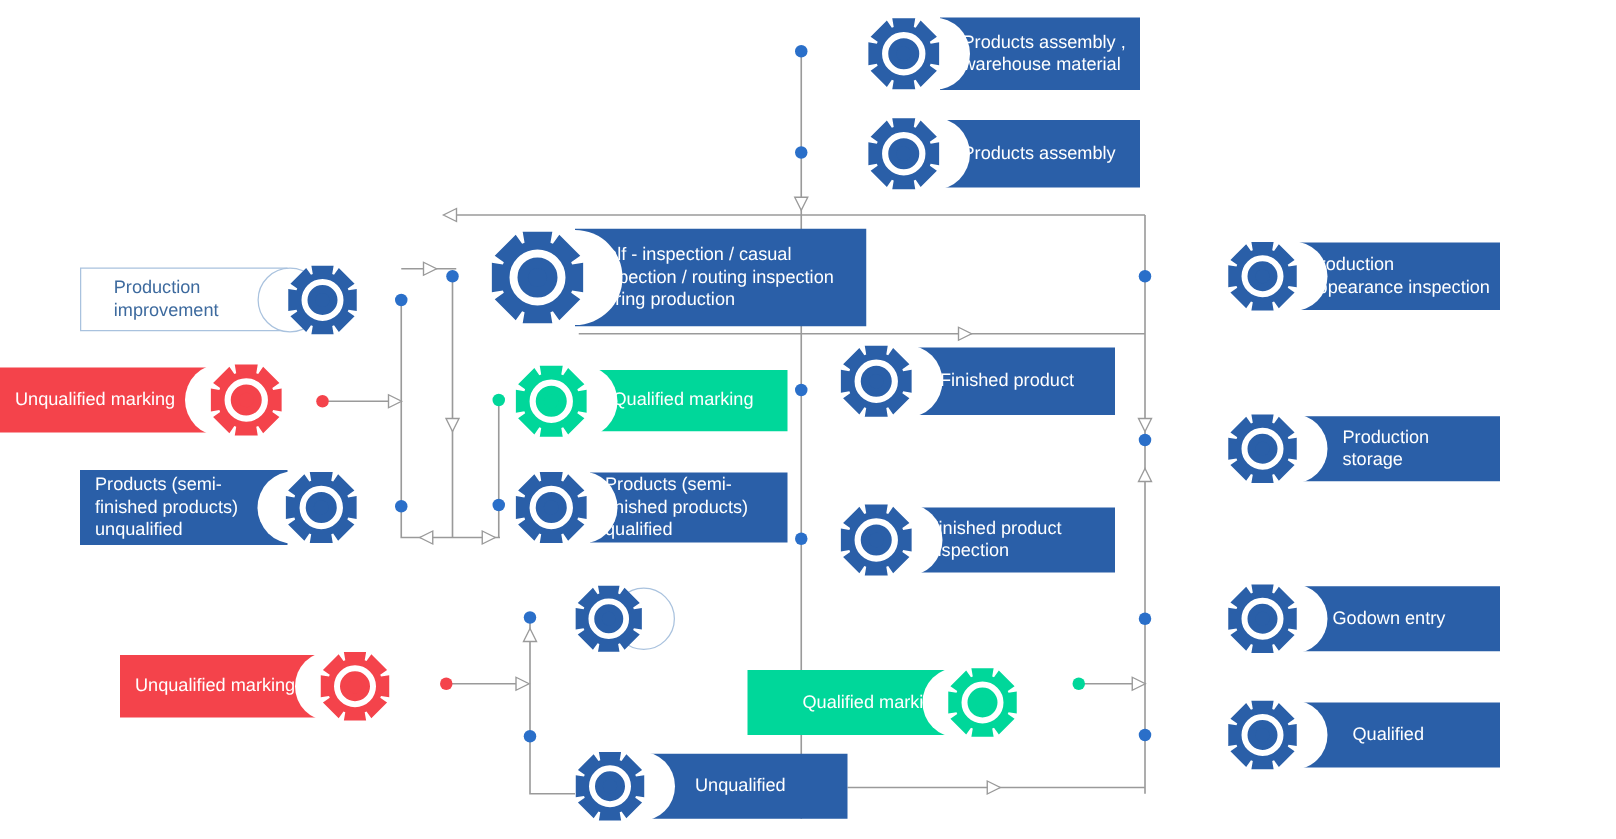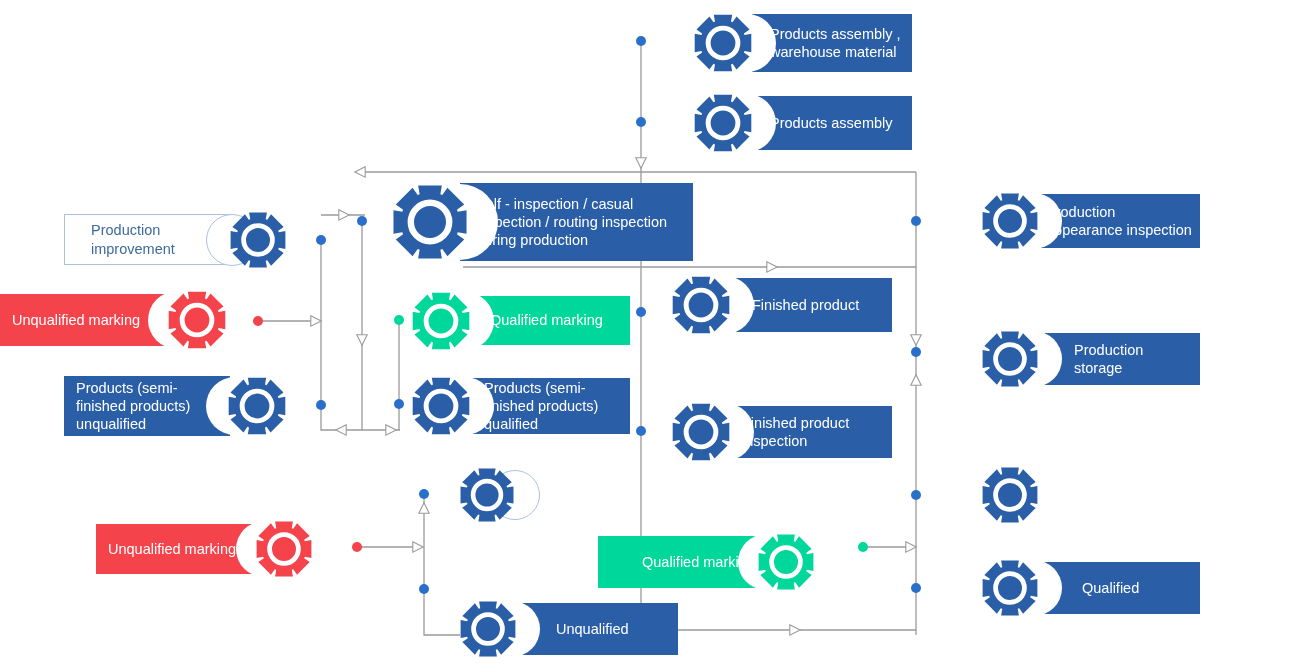--- a/index.html
+++ b/index.html
@@ -287,20 +287,23 @@
       <div class="node outline filled-no" style="left: 458px; top: 470px; width: 222px; height: 49px;">
         <div class="disc outlinedisc" style="width: 48px; height: 48px; left: 32px;"></div>
         <span class="gearwrap" style="left: 0px; width: 58px; height: 58px;"><svg viewBox="0 0 100 100" width="58" height="58">
             <path d="M35.17,4.35 L64.83,4.35 L62.94,15.34 L65.36,16.34 L71.79,7.23 L92.77,28.21 L83.66,34.64 L84.66,37.06 L95.65,35.17 L95.65,64.83 L84.66,62.94 L83.66,65.36 L92.77,71.79 L71.79,92.77 L65.36,83.66 L62.94,84.66 L64.83,95.65 L35.17,95.65 L37.06,84.66 L34.64,83.66 L28.21,92.77 L7.23,71.79 L16.34,65.36 L15.34,62.94 L4.35,64.83 L4.35,35.17 L15.34,37.06 L16.34,34.64 L7.23,28.21 L28.21,7.23 L34.64,16.34 L37.06,15.34 Z" fill="#2a5fa8"></path>
             <circle cx="50" cy="50" r="24" fill="none" stroke="#ffffff" stroke-width="8"></circle>
             <circle cx="50" cy="50" r="9.5" fill="#2a5fa8"></circle>
             <circle cx="50" cy="50" r="0"></circle>
           </svg></span>
       </div>
       <div class="node filled" style="left: 980px; top: 469px; width: 220px; height: 52px;">
+        <div class="bar" style="left: 58px; width: 162px; height: 52px; background: rgb(42, 95, 168);">
+          <div class="label" style="padding-left: 28px; padding-right: 6px;">Godown entry</div>
+        </div>
         <div class="disc" style="width: 56px; height: 56px; left: 26px;"></div>
         <span class="gearwrap" style="left: 0px; width: 60px; height: 60px;"><svg viewBox="0 0 100 100" width="60" height="60">
             <path d="M35.17,4.35 L64.83,4.35 L62.94,15.34 L65.36,16.34 L71.79,7.23 L92.77,28.21 L83.66,34.64 L84.66,37.06 L95.65,35.17 L95.65,64.83 L84.66,62.94 L83.66,65.36 L92.77,71.79 L71.79,92.77 L65.36,83.66 L62.94,84.66 L64.83,95.65 L35.17,95.65 L37.06,84.66 L34.64,83.66 L28.21,92.77 L7.23,71.79 L16.34,65.36 L15.34,62.94 L4.35,64.83 L4.35,35.17 L15.34,37.06 L16.34,34.64 L7.23,28.21 L28.21,7.23 L34.64,16.34 L37.06,15.34 Z" fill="#2a5fa8"></path>
             <circle cx="50" cy="50" r="24" fill="none" stroke="#ffffff" stroke-width="8"></circle>
             <circle cx="50" cy="50" r="9.5" fill="#2a5fa8"></circle>
             <circle cx="50" cy="50" r="0"></circle>
           </svg></span>
       </div>
       <div class="node filled" style="left: 96px; top: 524px; width: 224px; height: 50px;">
         <div class="bar" style="left: 0px; width: 164px; height: 50px; background: rgb(244, 67, 75);">

